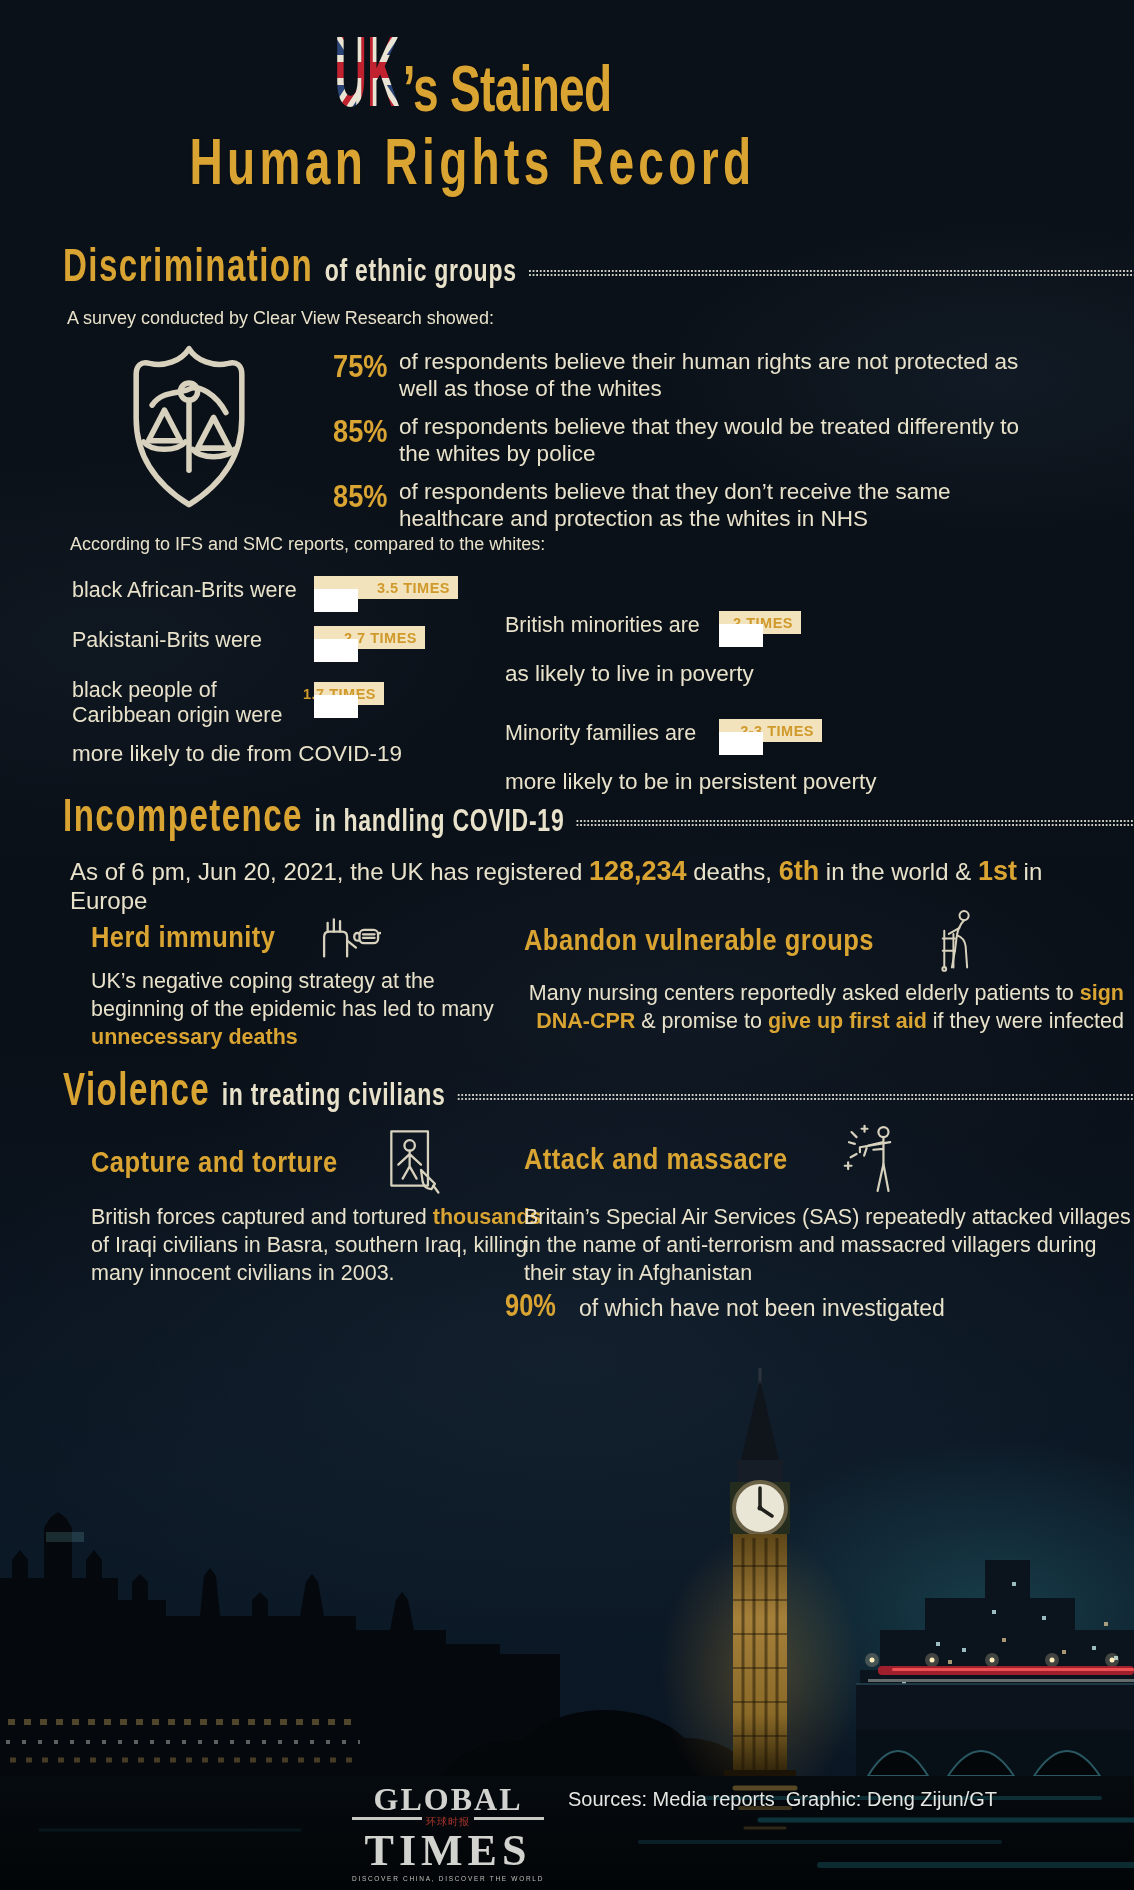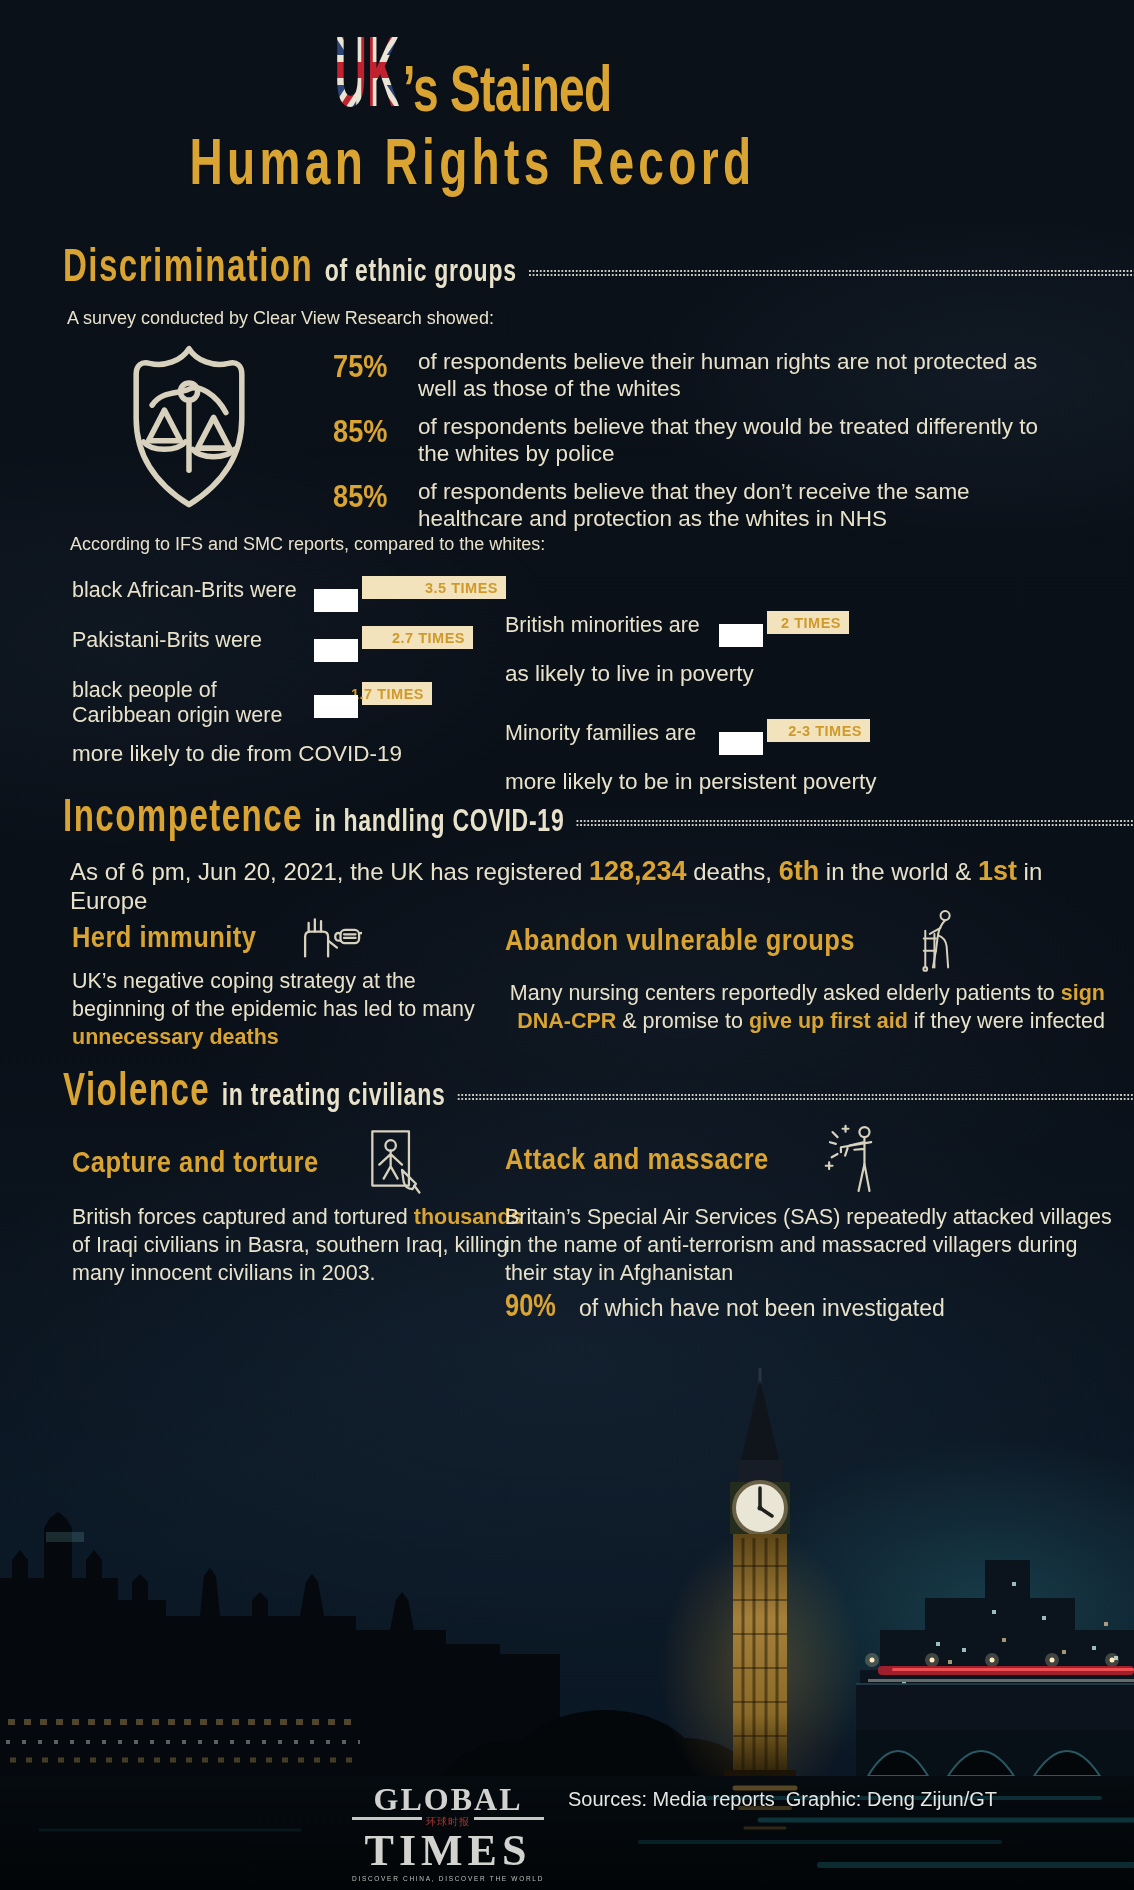--- a/index.html
+++ b/index.html
@@ -35,44 +35,44 @@
   .sh-rest{font-size:32px; font-weight:700; color:var(--cream); letter-spacing:1px; white-space:nowrap;}
   .dots{flex:1; height:8px; align-self:center; margin-top:16px;
         background-image:radial-gradient(circle, rgba(240,238,226,.85) 1.2px, transparent 1.4px);
         background-size:5px 4px;}
 
   .intro{position:absolute; color:var(--cream); font-size:18px; z-index:2;}
 
   .shield-wrap{position:absolute; left:114px; top:340px; z-index:2;}
 
   .stats{position:absolute; left:333px; top:348px; width:724px; display:flex; flex-direction:column; gap:11px; z-index:2;}
-  .stat{display:flex; gap:21px; align-items:flex-start;}
+  .stat{display:flex; gap:2px; align-items:flex-start;}
   .pct{flex:0 0 56px; font-size:32px; font-weight:700; color:var(--gold); line-height:1; padding-top:2px;
        transform:scaleX(.85); transform-origin:0 0;}
   .stxt{font-size:22.5px; color:var(--cream); line-height:1.2; max-width:650px;}
 
   .covid-left{position:absolute; left:72px; top:576px; width:460px; z-index:2;}
   .covid-right{position:absolute; left:505px; top:611px; width:620px; z-index:2;}
   .crow{display:flex; align-items:flex-start; margin-bottom:12px;}
   .clabel{color:var(--cream); font-size:21.5px; line-height:1.18; padding-top:2px;}
   .covid-left .clabel{flex:0 0 242px;}
   .covid-right .clabel{flex:0 0 214px;}
-  .bar{position:relative; height:38px; flex:0 0 auto;padding-left:48px;}
+  .bar{position:relative; height:38px; flex:0 0 auto;}
   .tan{height:23px; background:var(--tan); color:var(--bartext); font-weight:700; font-size:14.5px;
        display:flex; justify-content:flex-end; align-items:center; padding-right:8px; letter-spacing:.5px;
        white-space:nowrap;}
   .wbar{position:absolute; left:0; top:13px; width:44px; height:23px; background:#ffffff;}
   .tall .bar{margin-top:6px;}
   .cap{color:var(--cream); font-size:22.5px; margin-top:2px;}
   .covid-right .cap{margin-bottom:32px;}
 
   .asof{position:absolute; left:70px; top:856px; width:1030px; color:var(--cream); font-size:24px; z-index:2;}
   .asof .hl{font-size:27px;}
 
-  .col{position:absolute; z-index:2;}
+  .col{position:absolute; z-index:2;margin-left:19px;}
   #herd{left:72px; top:914px; width:432px;}
   #abandon{left:505px; top:908px; width:600px;text-align:right;}
   #capture{left:72px; top:1128px; width:452px;}
   #attack{left:505px; top:1122px; width:620px;}
   .subhead{display:flex; align-items:center; gap:14px; margin-bottom:8px;}
   .sh-t{font-size:29px; font-weight:700; color:var(--gold); letter-spacing:.5px; white-space:nowrap;
         transform:scaleX(.88); transform-origin:0 50%;}
   .col .bodytext{color:var(--cream); font-size:21.5px; line-height:1.3;}
   .hl{color:var(--gold); font-weight:700;}
 

